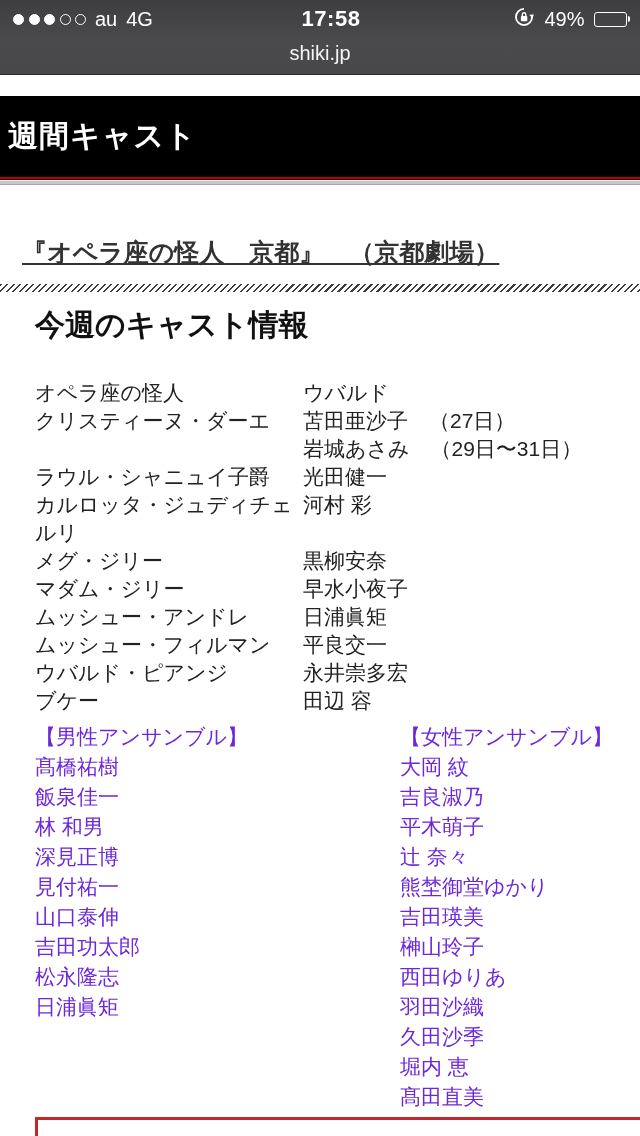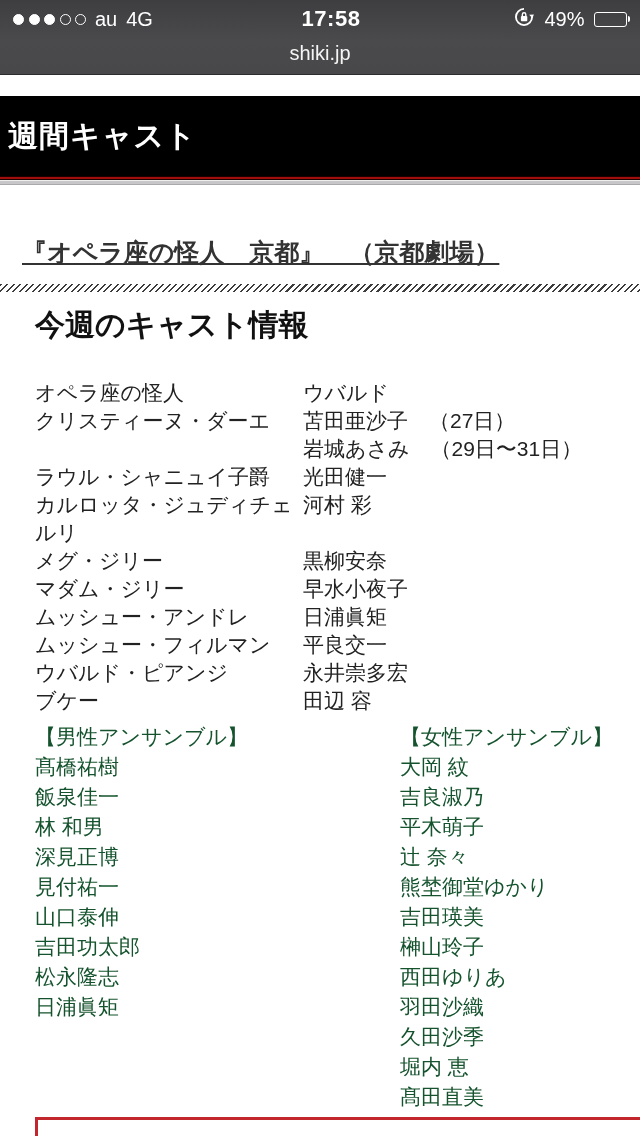--- a/index.html
+++ b/index.html
@@ -45,21 +45,21 @@
     margin-top:17px; height:8px;
     background:repeating-linear-gradient(135deg,#3d3d3d 0 1.6px,#ffffff 1.6px 4.6px);
   }
   .section-heading { margin:12px 0 0 35px; font-size:30px; font-weight:bold; color:#111; line-height:42px; }
 
   .cast-list { margin:33px 0 0 35px; font-size:21px; color:#222; }
   .cast-row { display:flex; line-height:28px; }
   .cast-role { width:268px; flex:none; }
   .cast-name { flex:1; }
 
-  .ensembles { display:flex; margin:7px 0 0 35px; font-size:21px; color:#14532d; }
+  .ensembles { display:flex; margin:7px 0 0 35px; font-size:21px; color:#6d28d9; }
   .ens-col { line-height:30px; }
   .ens-col.male { width:365px; flex:none; }
   .ens-col.female { flex:1; }
   .ens-header { font-weight:normal; }
 
   .notice-box {
     margin:5px 0 0 35px; height:120px;
     border:3px solid #c1272d; border-right:none;
     padding:20px 0 0 24px;
   }

